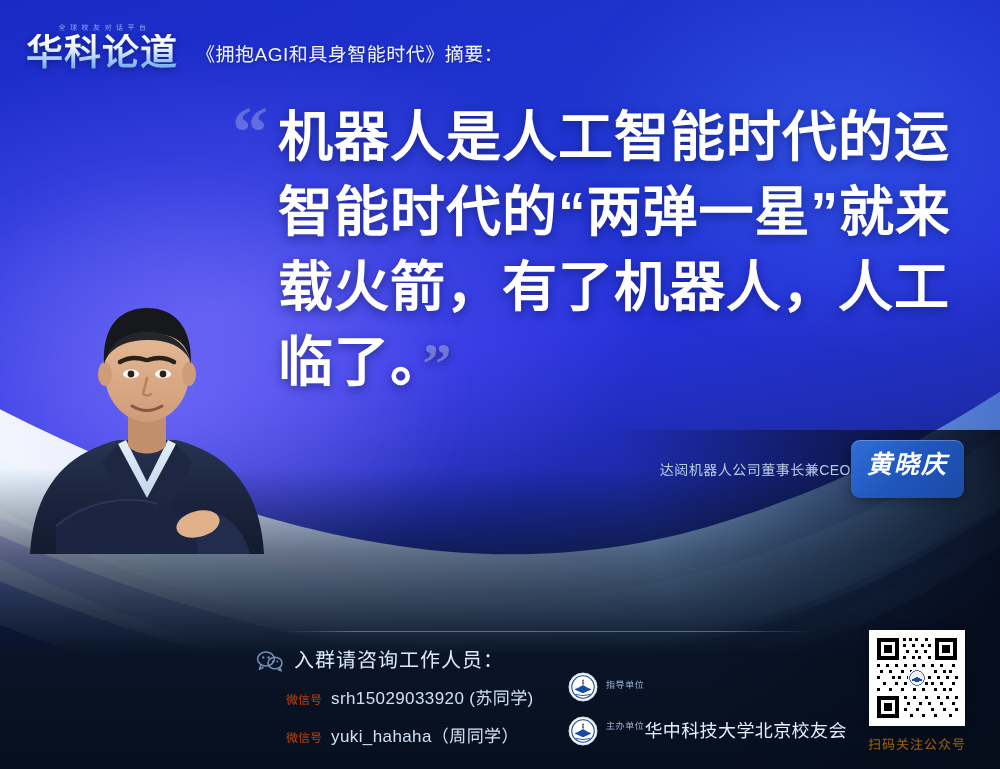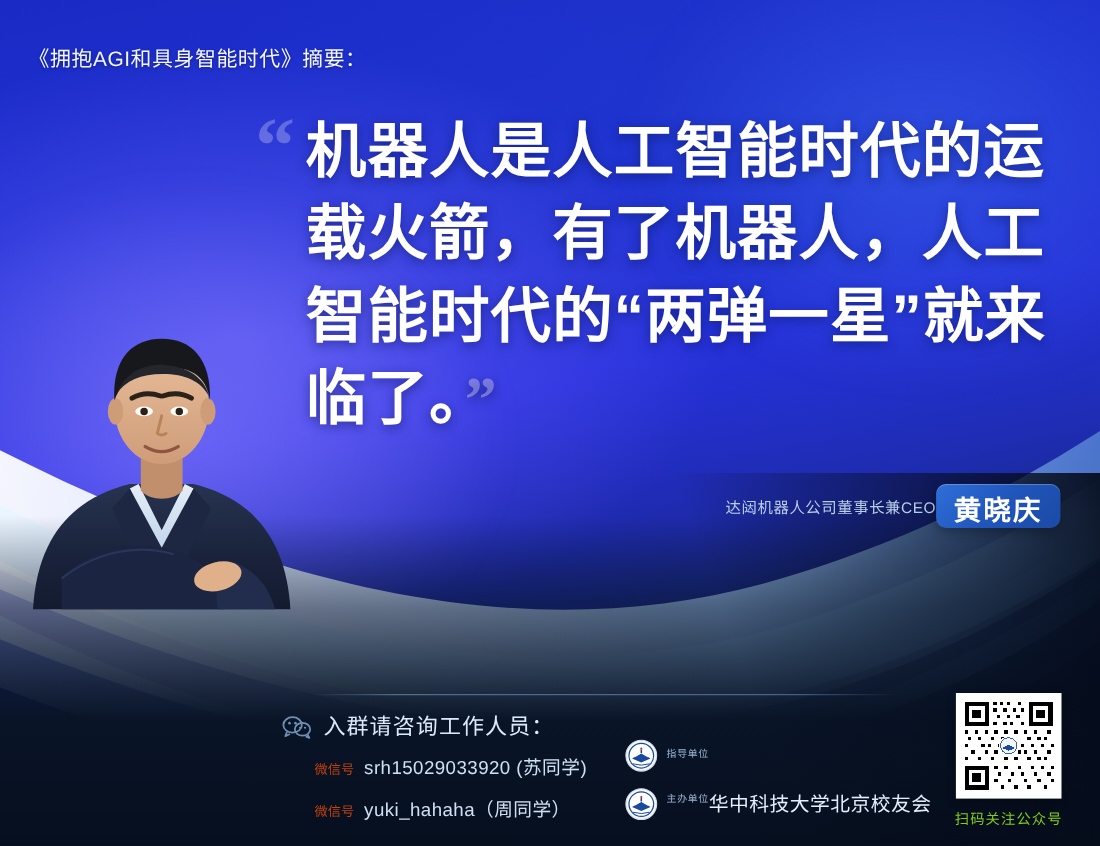--- a/index.html
+++ b/index.html
@@ -102,24 +102,25 @@
   
   .attrib{
     position:absolute; right:36px; top:440px;
     display:flex; align-items:center; 
   }
   .attrib-role{
     font-size:14px; color:#b9cde9; letter-spacing:.5px; white-space:nowrap;
   }
   .attrib-name{
     font-size:25px; color:#ffffff; font-weight:bold; letter-spacing:2px;
-    padding:4px 16px 0; border-radius:9px;
+    padding:4px 16px 18px; border-radius:9px;
     background:linear-gradient(135deg,#2f6fd8 0%,#2055bb 52%,#1b4aa6 100%);
     box-shadow:0 3px 10px rgba(0,0,0,.3), inset 0 1px 0 rgba(255,255,255,.25);
     white-space:nowrap;
+    font-style:italic;
   }
 
   
   .portrait{
     position:absolute; left:22px; top:286px; width:250px; height:285px;
   }
   .portrait svg{ display:block; width:250px; height:285px; }
 
   
   .divider{
@@ -159,21 +160,21 @@
   .qr-wrap{
     position:absolute; right:14px; top:-14px; width:118px;
     display:flex; flex-direction:column; align-items:center;
   }
   .qr-box{
     width:96px; height:96px; background:#ffffff; padding:4px;
     box-shadow:0 2px 8px rgba(0,0,0,.35);
   }
   .qr-box svg{ display:block; width:88px; height:88px; }
   .qr-caption{
-    margin-top:8px; font-size:13px; color:#84cc16; letter-spacing:1px; white-space:nowrap;
+    margin-top:8px; font-size:13px; color:#a16207; letter-spacing:1px; white-space:nowrap;
   }
 </style>
 </head>
 <body>
 
 <div class="poster">
 
   <div class="bg-base"></div>
   <div class="bg-glow-l"></div>
   <div class="bg-glow-r"></div>
@@ -208,29 +209,33 @@
       <path d="M-20,76 C210,196 470,268 720,194 C855,152 945,100 1020,48 L1020,124 C935,180 845,232 720,264 C468,326 208,254 -20,154 Z" fill="url(#wg2)" opacity=".88"></path>
       <path d="M-20,126 C200,244 468,312 718,240 C856,196 948,142 1020,92 L1020,160 C938,216 848,268 718,300 C462,360 200,292 -20,200 Z" fill="url(#wg3)" opacity=".8"></path>
       <path d="M-20,176 C196,290 466,354 716,286 C858,240 950,186 1020,136 L1020,196 C940,252 850,304 716,336 C456,394 196,330 -20,244 Z" fill="url(#wg4)" opacity=".68"></path>
     </svg>
   </div>
 
   <div class="bg-dark-bottom"></div>
   <div class="bg-dark-right"></div>
 
   <div class="header">
+    <div class="logo-wrap">
+      <div class="logo-tag">全球校友对话平台</div>
+      <div class="logo-main">华科论道</div>
+    </div>
     <div class="header-title">《拥抱AGI和具身智能时代》摘要：</div>
   </div>
 
   <div class="quote-mark">“</div>
 
   <div class="quote-block">
     <div class="quote-line">机器人是人工智能时代的运</div>
+    <div class="quote-line">智能时代的“两弹一星”就来</div>
     <div class="quote-line">载火箭，有了机器人，人工</div>
-    <div class="quote-line">智能时代的“两弹一星”就来</div>
     <div class="quote-line"><span>临了。</span><span class="endmark">”</span></div>
   </div>
 
   <div class="attrib">
     <div class="attrib-role">达闼机器人公司董事长兼CEO</div>
     <div class="attrib-name">黄晓庆</div>
   </div>
 
   <div class="portrait">
     <svg viewBox="0 0 250 285">

